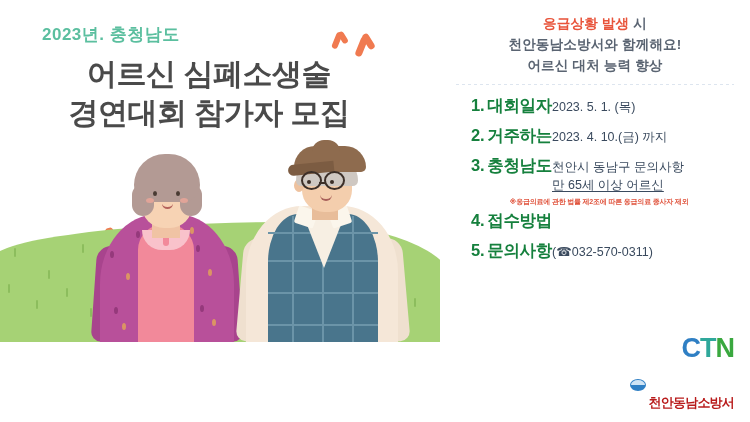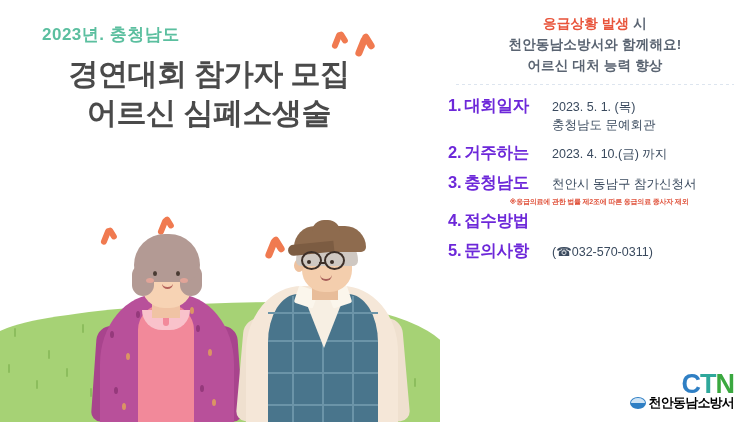--- a/index.html
+++ b/index.html
@@ -6,21 +6,21 @@
   body{
     width:750px;height:422px;overflow:hidden;
     background:#ffffff;
     font-family:"Liberation Sans","DejaVu Sans",sans-serif;
   }
   #poster{
     position:relative;width:750px;height:422px;background:#fff;overflow:hidden;
   }
 
   
-  #left-panel{position:absolute;left:0;top:0;width:440px;height:422px;overflow:hidden;}
+  #left-panel{position:absolute;left:0;top:0;width:440px;height:342px;overflow:hidden;}
 
   .title-block{position:absolute;left:0;top:26px;width:430px;}
   .subtitle{
     margin-left:42px;font-size:17px;font-weight:bold;color:#5bbf9f;
     letter-spacing:0.5px;line-height:1.1;
   }
   .main-title{
     margin-top:9px;text-align:center;color:#4a4a4a;
     font-size:30px;font-weight:bold;line-height:1.32;letter-spacing:-0.5px;
     padding-right:12px;
@@ -170,22 +170,22 @@
   .hl{font-size:13.5px;line-height:1.55;color:#5a6472;font-weight:bold;letter-spacing:0.2px;}
   .hl .em{color:#e8533a;}
   .divider{
     margin:7px 16px 0 16px;height:1px;
     background:repeating-linear-gradient(to right,#dde5ef 0 3px,transparent 3px 6px);
   }
 
   .items{margin-top:9px;padding-left:8px;}
   .item{display:flex;align-items:flex-start;margin-bottom:7px;}
   .item-label{
-    flex:0 0 auto;width:104px;color:#6d28d9;font-size:16.5px;font-weight:bold;
-    letter-spacing:-0.3px;white-space:nowrap;padding-top:1px;
+    flex:0 0 auto;width:104px;color:#15803d;font-size:16.5px;font-weight:bold;
+    letter-spacing:-0.3px;white-space:nowrap;padding-top:1px;text-align:right;
   }
   .item-label .num{margin-right:3px;}
   .item-value{flex:1 1 auto;color:#3a4a5e;font-size:12.5px;line-height:1.45;padding-top:4px;}
   .item-value .u{text-decoration:underline;text-underline-offset:2px;}
   .note{
     color:#e0533c;font-size:7px;text-align:center;margin:-4px 0 2px 0;
     letter-spacing:-0.2px;white-space:nowrap;font-weight:bold;
   }
 
   
@@ -194,34 +194,34 @@
   .logo-mark .c1{color:#2f7fc4;}
   .logo-mark .c2{color:#2fa89b;}
   .logo-mark .c3{color:#3aa83f;}
   .logo-sub{
     display:flex;align-items:center;justify-content:flex-end;gap:3px;margin-top:-4px;
   }
   .logo-emblem{
     width:14px;height:10px;border-radius:50%;
     background:linear-gradient(#cfe4f5 50%,#2f7fc4 50%);border:1px solid #2f7fc4;
   }
-  .logo-text{color:#000000;font-size:13px;font-weight:bold;letter-spacing:-0.8px;}
+  .logo-text{color:#b91c1c;font-size:13px;font-weight:bold;letter-spacing:-0.8px;margin-top:36px;}
 </style>
 </head>
 <body>
 
 <div id="poster">
 
   <div id="left-panel">
 
     <div class="title-block">
       <div class="subtitle">2023년. 충청남도</div>
       <div class="main-title">
+        <div>어르신 심폐소생술</div>
         <div>경연대회 참가자 모집</div>
-        <div>어르신 심폐소생술</div>
       </div>
     </div>
 
     <div class="tick" style="left:334px;top:32px;">
       <span class="s1" style="left:0;top:0;"></span>
       <span class="s2" style="left:6px;top:-1px;"></span>
     </div>
     <div class="tick" style="left:358px;top:36px;">
       <span class="s1" style="left:0;top:0;width:7px;height:21px;"></span>
       <span class="s2" style="left:7px;top:-3px;width:7px;height:17px;"></span>
@@ -335,39 +335,39 @@
     <div class="divider"></div>
 
     <div class="items">
 
       <div class="item">
         <div class="item-label">
           <span class="num">1.</span><span>대회일자</span>
         </div>
         <div class="item-value">
           <div>2023. 5. 1. (목)</div>
-          <div>충청남도 문예회관</div>
         </div>
       </div>
 
       <div class="item">
         <div class="item-label">
           <span class="num">2.</span><span>거주하는</span>
         </div>
         <div class="item-value">
           <div>2023. 4. 10.(금) 까지</div>
         </div>
       </div>
 
       <div class="item">
         <div class="item-label">
           <span class="num">3.</span><span>충청남도</span>
         </div>
         <div class="item-value">
-          <div>천안시 동남구 참가신청서</div>
+          <div>천안시 동남구 문의사항</div>
+          <div class="u">만 65세 이상 어르신</div>
         </div>
       </div>
 
       <div class="note">※응급의료에 관한 법률 제2조에 따른 응급의료 종사자 제외</div>
 
       <div class="item">
         <div class="item-label">
           <span class="num">4.</span><span>접수방법</span>
         </div>
       </div>

